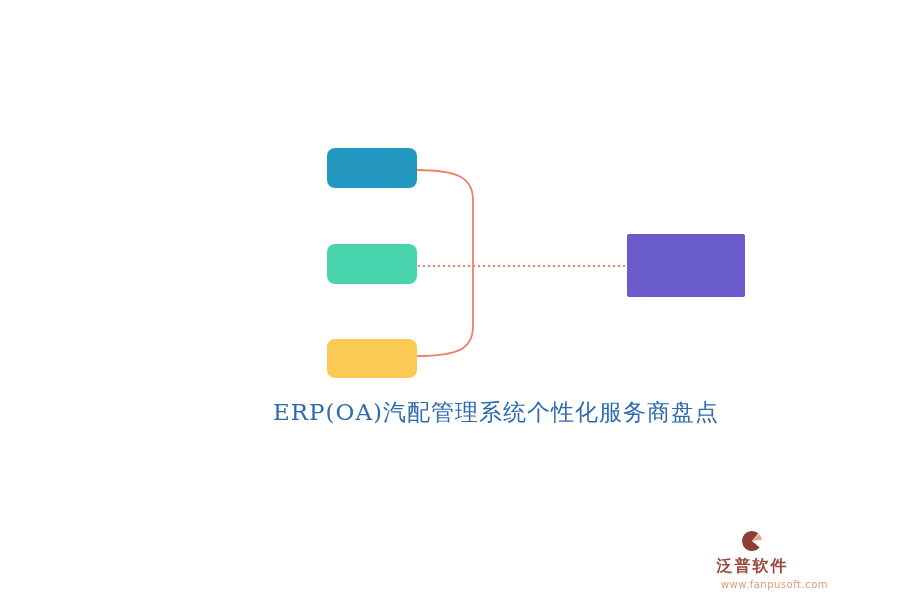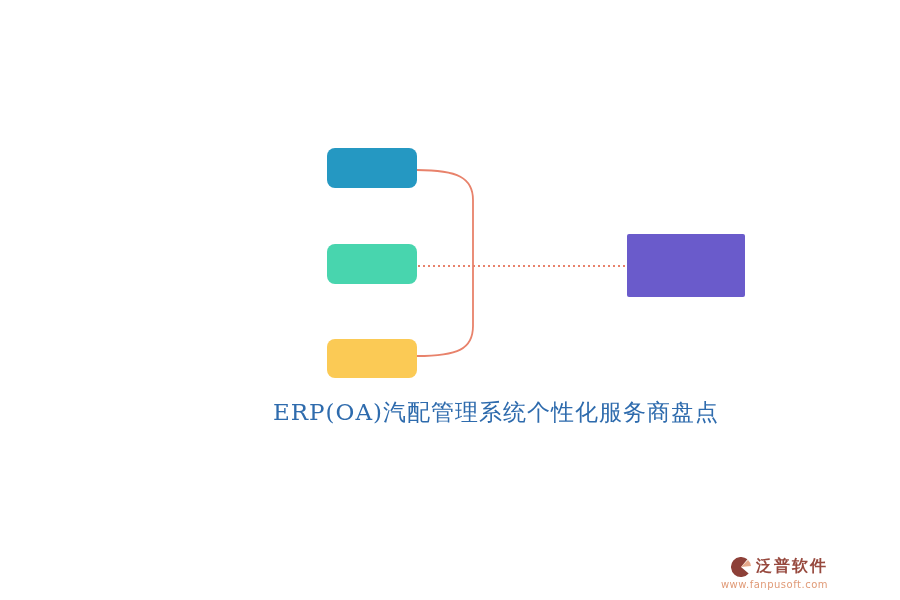--- a/index.html
+++ b/index.html
@@ -40,20 +40,21 @@
     position: absolute;
     right: 12px;
     bottom: 10px;
     text-align: right;
   }
   .logo-row {
     display: flex;
     align-items: center;
     justify-content: flex-end;
     gap: 5px;
+    flex-direction: column;
   }
   .logo-name {
     color: var(--logo-text);
     font-family: "DejaVu Serif", "Liberation Serif", serif;
     font-size: 16px;
     font-weight: bold;
     letter-spacing: 2px;
   }
   .logo-url {
     color: var(--logo-url);

